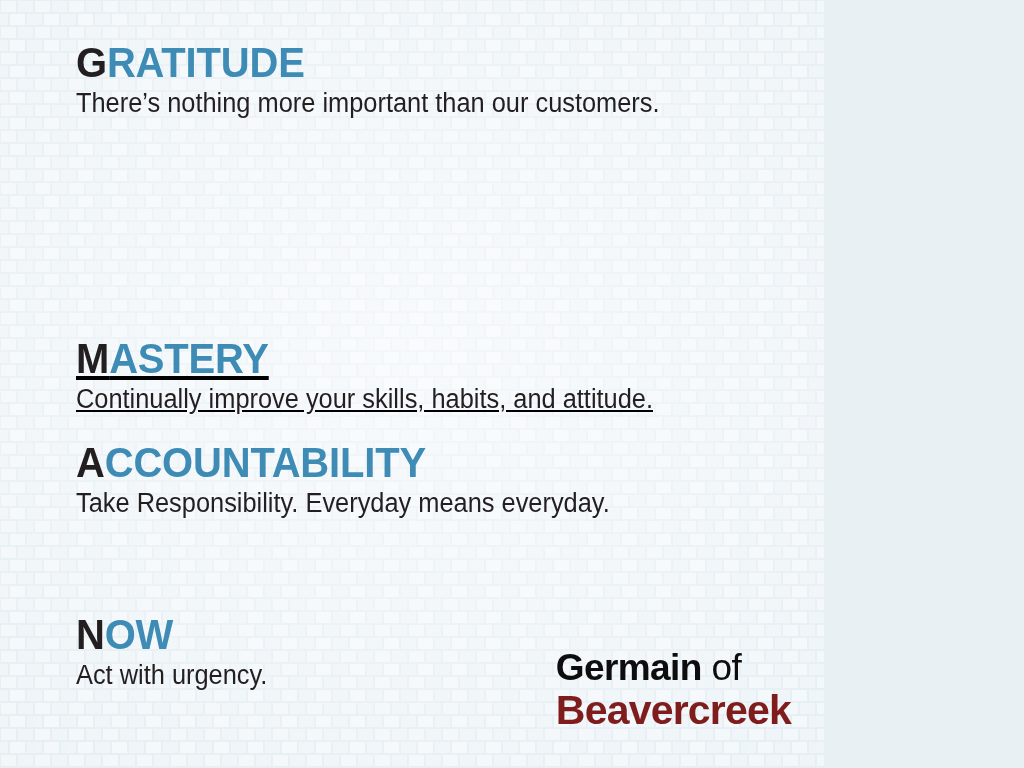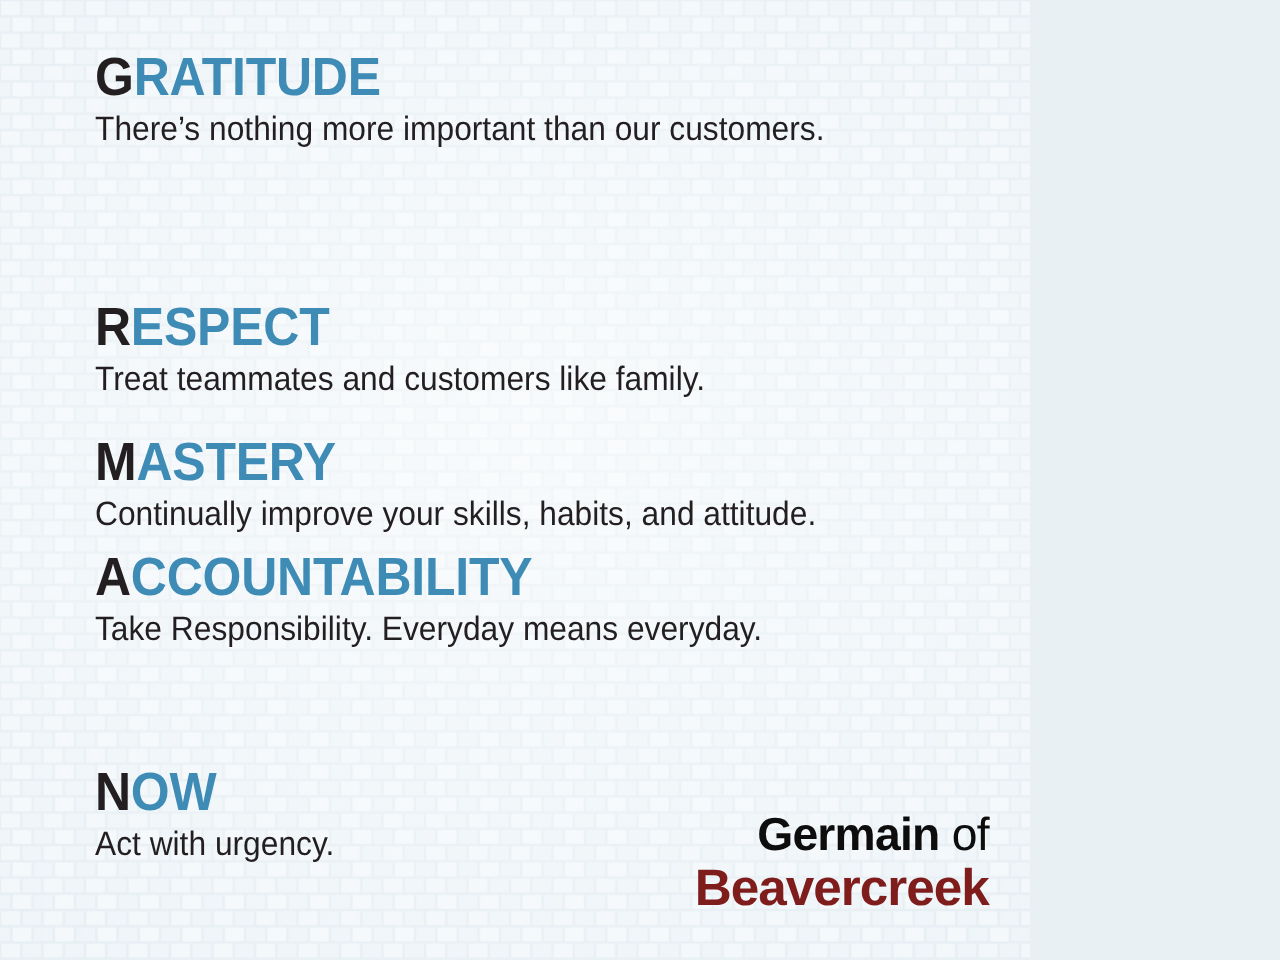--- a/index.html
+++ b/index.html
@@ -79,21 +79,21 @@
     white-space: nowrap;
     transform: scaleX(0.94);
     transform-origin: left center;
   }
 
   
   #logo {
     position: absolute;
     right: 33px;
     bottom: 36px;
-    text-align: right;
+    text-align: left;
     line-height: 1;
   }
   #logo-line1 {
     font-family: "Liberation Sans", sans-serif;
     font-size: 37px;
     line-height: 40px;
     color: #0d0d0d;
     letter-spacing: -0.6px;
     white-space: nowrap;
   }
@@ -135,26 +135,22 @@
   <div id="vignette"></div>
 
   <div id="content">
 
     <div class="value-block" style="top:40px;">
       <div class="value-heading"><span class="first">G</span><span class="rest">RATITUDE</span></div>
       <div class="value-desc">There’s nothing more important than our customers.</div>
     </div>
 
 
-    <div class="value-block" style="top:240px;">
-      <div class="value-heading"><span class="first">R</span><span class="rest">ESPECT</span></div>
-      <div class="value-desc">Treat teammates and customers like family.</div>
-    </div>
 
-    <div class="value-block" style="top:348px;">
+    <div class="value-block" style="top:336px;text-decoration:underline;">
       <div class="value-heading"><span class="first">M</span><span class="rest">ASTERY</span></div>
       <div class="value-desc">Continually improve your skills, habits, and attitude.</div>
     </div>
 
     <div class="value-block" style="top:440px;">
       <div class="value-heading"><span class="first">A</span><span class="rest">CCOUNTABILITY</span></div>
       <div class="value-desc">Take Responsibility. Everyday means everyday.</div>
     </div>
 
 

